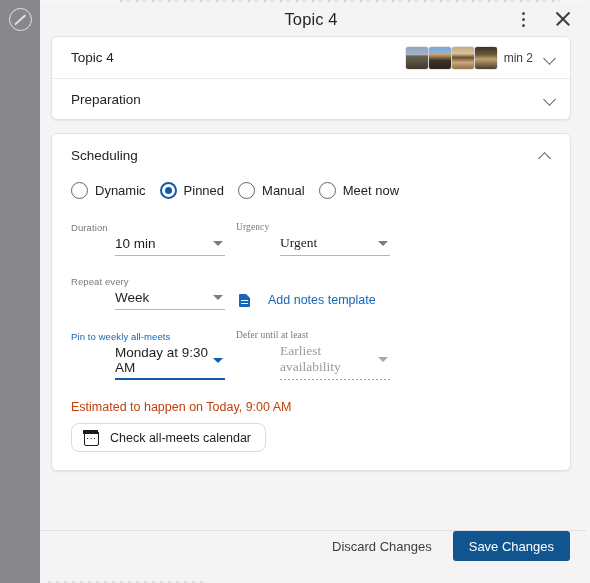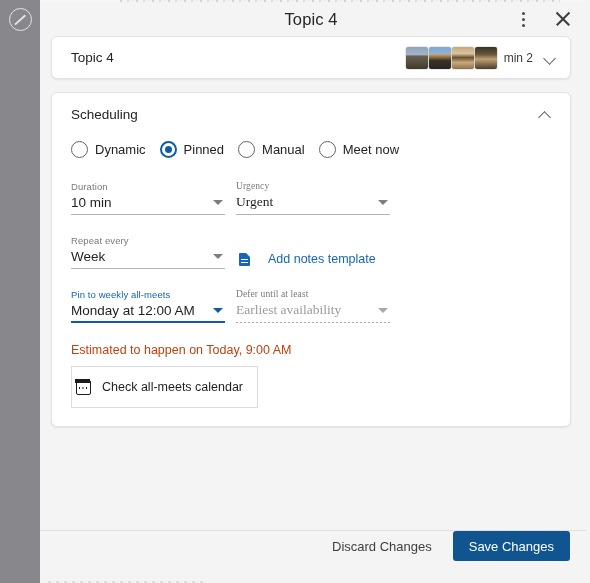--- a/index.html
+++ b/index.html
@@ -267,20 +267,21 @@
     margin-bottom: 3px;
     display: block;
   }
   .field-value-wrap {
     display: flex;
     align-items: center;
     justify-content: space-between;
     border-bottom: 1px solid #b5b5b5;
     padding-bottom: 4px;
     cursor: pointer;
+    margin-left: 44px;
   }
   .field-value {
     font-size: 13.5px;
     color: #1f1f1f;
   }
   .caret {
     width: 0; height: 0;
     border-left: 5px solid transparent;
     border-right: 5px solid transparent;
     border-top: 5px solid #7d7d7d;
@@ -344,24 +345,24 @@
   .estimate-text {
     font-size: 12.5px;
     color: #c2410c;
     margin-top: 8px;
     margin-bottom: 9px;
   }
   .cal-btn {
     display: inline-flex;
     align-items: center;
     gap: 11px;
-    height: 42px;
-    padding: 0 14px 0 4px;
+    height: 29px;
+    padding: 0 14px 0 12px;
     border: 1px solid #dcdcdc;
-    border-radius: 0;
+    border-radius: 8px;
     background: #fff;
     cursor: pointer;
   }
   .cal-icon {
     width: 15px; height: 15px;
     border: 1.6px solid #1c1c1c;
     border-radius: 2px;
     position: relative;
     margin-top: 1px;
   }
@@ -463,20 +464,24 @@
           <div class="avatars">
             <div class="av av1"></div>
             <div class="av av2"></div>
             <div class="av av3"></div>
             <div class="av av4"></div>
           </div>
           <div class="min-text">min 2</div>
           <div class="chev"></div>
         </div>
 
+        <div class="topic-row">
+          <div class="topic-label">Preparation</div>
+          <div class="chev"></div>
+        </div>
 
       </div>
 
       <div class="card card-sched">
 
         <div class="sched-head">
           <div class="sched-title">Scheduling</div>
           <div class="chev up"></div>
         </div>
 
@@ -530,21 +535,21 @@
             <span class="note-icon"></span>
             <span class="notes-link-text">Add notes template</span>
           </div>
         </div>
 
         
         <div class="field-row">
           <div class="field focused">
             <span class="field-label">Pin to weekly all-meets</span>
             <div class="field-value-wrap">
-              <span class="field-value">Monday at 12:00 AM</span>
+              <span class="field-value">Monday at 9:30 AM</span>
               <span class="caret"></span>
             </div>
           </div>
           <div class="field second disabled">
             <span class="field-label">Defer until at least</span>
             <div class="field-value-wrap">
               <span class="field-value">Earliest availability</span>
               <span class="caret"></span>
             </div>
           </div>

